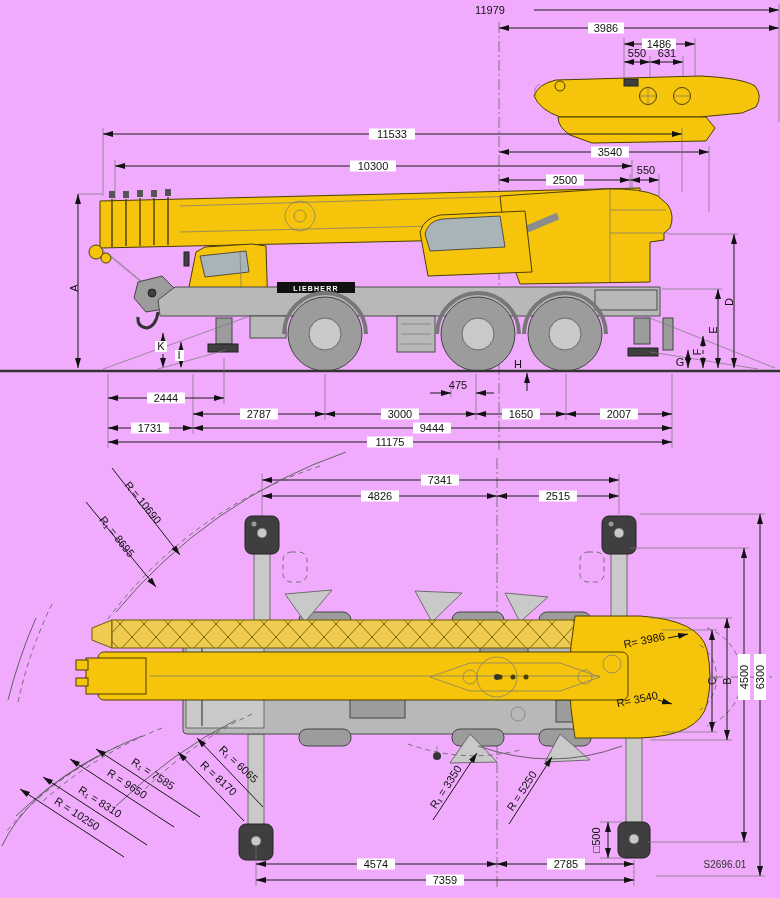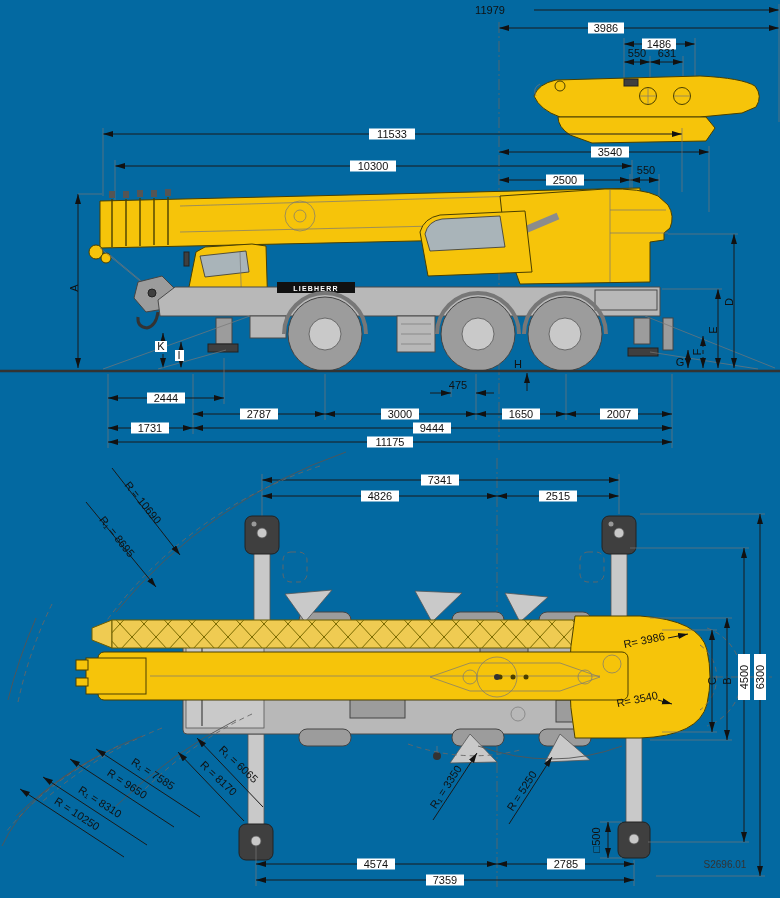--- a/index.html
+++ b/index.html
@@ -1,16 +1,16 @@
 <!DOCTYPE html>
 <html style="--yellow: #F6C40A; --yellow2: #EFCB52; --gray: #B8B8B8; --line: #1A1A1A;"><head>
 <meta charset="utf-8">
 <style>
   html,body{margin:0;padding:0;background:#fff;}
-  .stage{width:780px;height:898px;background:#0369a1;position:relative;font-family:"Liberation Sans","DejaVu Sans",sans-serif;}
+  .stage{width:780px;height:898px;background:#f0abfc;position:relative;font-family:"Liberation Sans","DejaVu Sans",sans-serif;}
   svg{display:block;}
   .d{stroke:#1a1a1a;stroke-width:1;fill:none;}
   .t{stroke:#777;stroke-width:.7;fill:none;}
   .cl{stroke:#666;stroke-width:.8;fill:none;stroke-dasharray:11 3 2 3;}
   .dsh{stroke-dasharray:4 3;}
   .arc{stroke:#555;stroke-width:.9;fill:none;}
   .arcd{stroke:#666;stroke-width:.9;fill:none;stroke-dasharray:5 4;}
   .fy{fill:var(--yellow,#F6C40A);stroke:#4a3f00;stroke-width:1;}
   .fy2{fill:var(--yellow2,#EFCB52);stroke:#6b5c00;stroke-width:1;}
   .fg{fill:var(--gray,#B8B8B8);stroke:#4a4a4a;stroke-width:1;}

